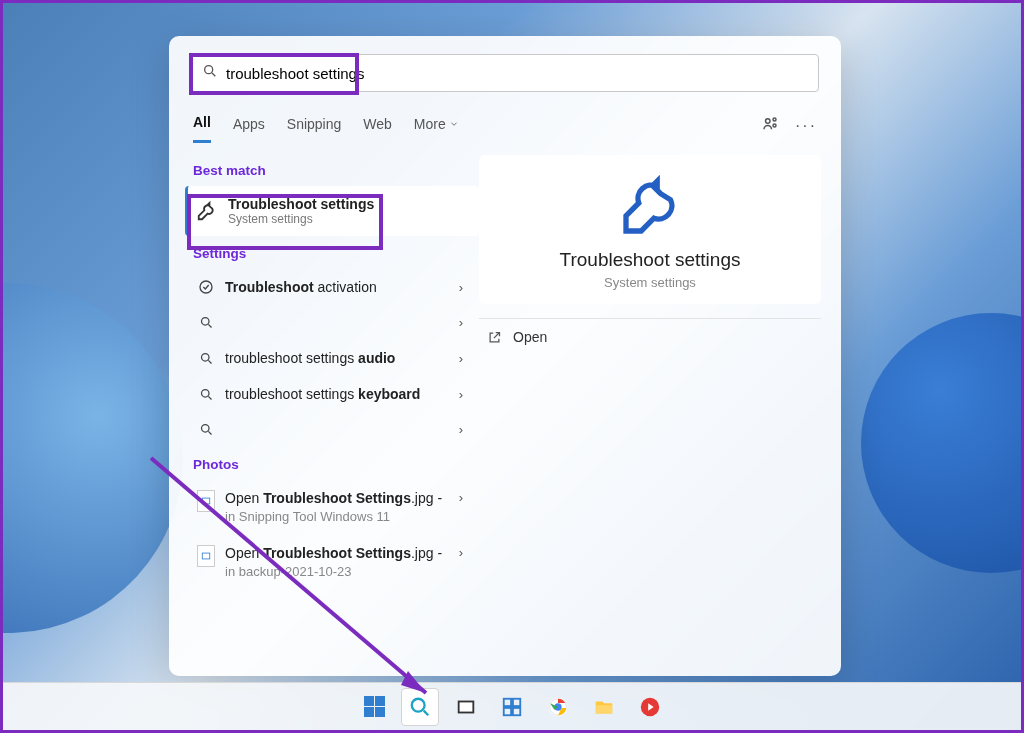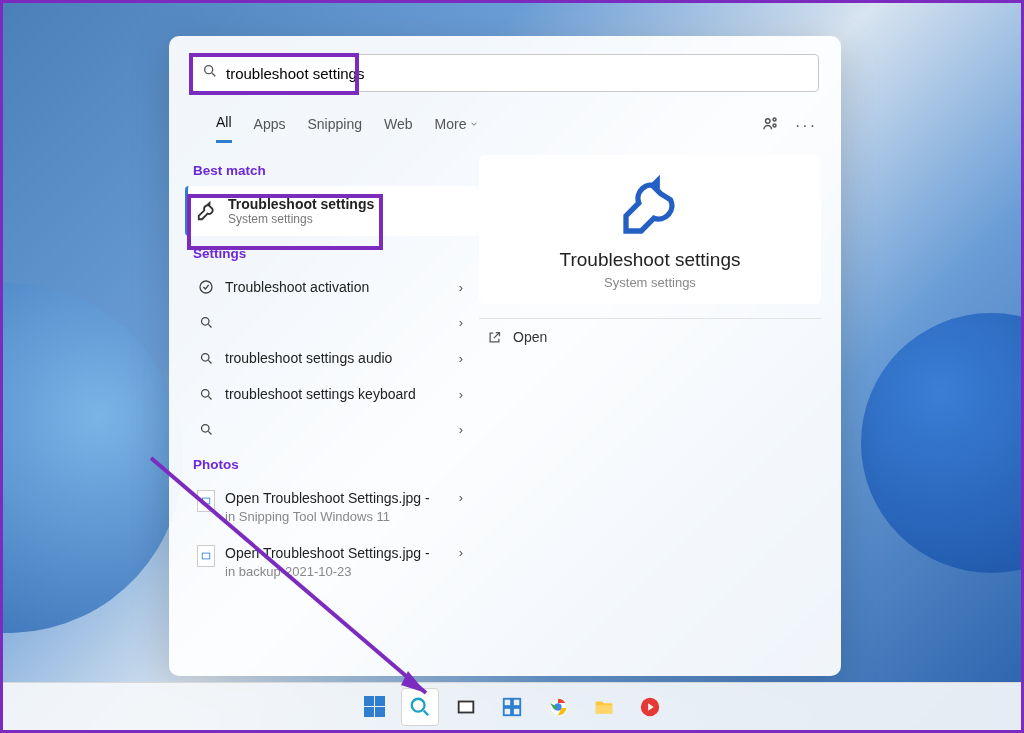--- a/index.html
+++ b/index.html
@@ -46,21 +46,21 @@
   }
   .purple-arrow {
     position:absolute; z-index:60; pointer-events:none;
     left:143px; top:450px; width:290px; height:250px;
   }
   .tabs {
     display:flex; align-items:center; padding: 6px 24px 0 24px;
     gap: 22px; font-size:14px; color:#555;
   }
   .tab { padding:6px 0 10px 0; cursor:pointer; }
-  .tab.active { color:#111; font-weight:400; border-bottom: 3px solid #2f7ecf; margin-left: 23px; }
+  .tab.active { color:#111; font-weight:700; border-bottom: 3px solid #2f7ecf; }
   .more-tab { display:flex; align-items:center; gap:3px; }
   .right-header-actions { margin-left:auto; display:flex; align-items:center; gap:16px; color:#555; }
   .content { display:flex; gap:0; height: calc(100% - 115px); }
   .left-col { width: 310px; padding: 10px 10px 10px 22px; overflow:hidden; }
   .right-col { flex:1; padding: 12px 20px 10px 0; }
   .section-header { font-size:13.5px; font-weight:600; color:#6d28d9; margin:10px 0 8px 2px; }
   .best-match-card {
     background:#fff; border-radius:4px; padding:10px 10px 10px 8px;
     display:flex; align-items:center; gap:10px;
     margin: 6px -10px 6px -6px;
@@ -69,21 +69,21 @@
   .best-match-card .wrench-sm{ width:22px; height:22px; display:flex; align-items:center; justify-content:center; color:#333;}
   .bm-title { font-size:14px; font-weight:600; color:#222; }
   .bm-sub { font-size:12px; color:#777; }
   .row-item {
     display:flex; align-items:center; gap:10px;
     padding: 10px 6px; font-size:14px; color:#222;
     cursor:pointer;
   }
   .row-item .icon { width:18px; display:flex; align-items:center; justify-content:center; color:#444; }
   .row-item .chev { margin-left:auto; color:#555; font-size:13px; }
-  .row-item .txt .bold { font-weight:400; }
+  .row-item .txt .bold { font-weight:700; }
   .row-item .txt .light { color:#888; font-size:13px;}
   .photo-row { align-items:flex-start;}
   .thumb { width:18px; height:22px; background:#fff; border:1px solid #ccc; display:flex; align-items:center; justify-content:center;}
   .thumb svg { width:10px; height:10px; stroke:#2f7ecf;}
   .preview-card {
     background:#fff; border-radius:6px; padding: 20px 10px 14px 10px;
     text-align:center; margin-bottom:14px;
   }
   .preview-card .big-wrench { display:flex; justify-content:center; margin-bottom:10px; }
   .preview-card .big-wrench svg { width:64px; height:64px; stroke:#2460c4; fill:none; stroke-width:2;}

